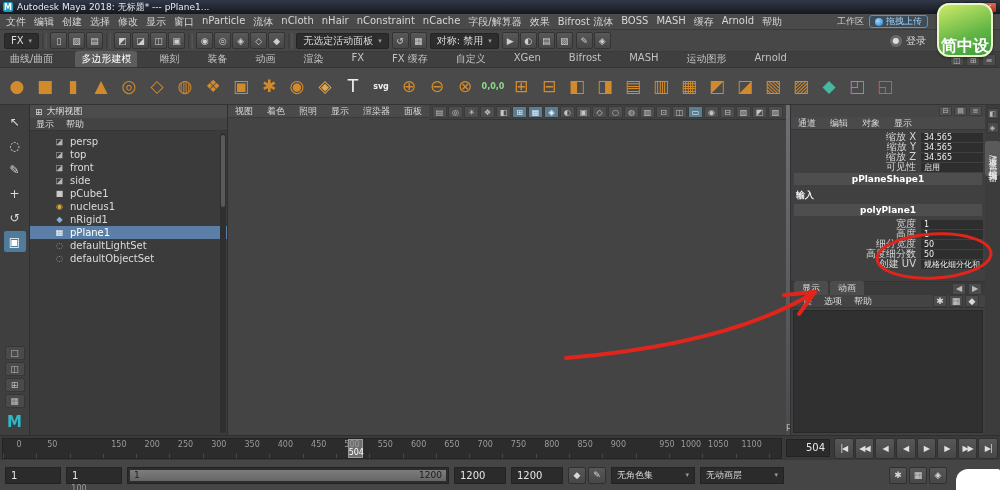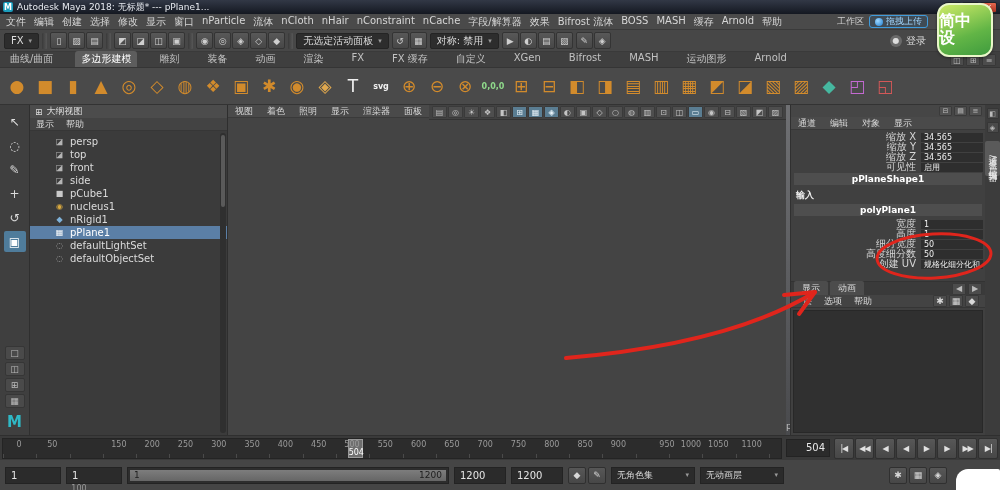--- a/index.html
+++ b/index.html
@@ -158,21 +158,21 @@
               color:#d8d8d8;font-size:9px;display:flex;align-items:center;justify-content:center;flex:none}
   .rs-dd{width:84px;height:17px;background:#2b2b2b;border:1px solid #232323;color:#ddd;font-size:9px;
          display:flex;align-items:center;padding:0 5px;flex:none;white-space:nowrap}
   .rs-dd::after{content:"▾";font-size:7px;color:#999;margin-left:auto}
   .range-right{margin-left:auto;display:flex;gap:2px;margin-right:48px}
 
   
   .annotation{position:absolute;inset:0;z-index:60;pointer-events:none}
   .watermark{position:absolute;top:3px;right:7px;width:56px;height:54px;border-radius:12px;z-index:50;
              background:linear-gradient(160deg,#cdea67,#62b546 60%,#3f9b3e);border:2px solid #e9f7c9;
-             display:flex;flex-direction:column;align-items:flex-start;justify-content:center;color:#fff;
+             display:flex;flex-direction:row;align-items:flex-end;justify-content:center;color:#fff;
              font-weight:bold;line-height:1.05;box-shadow:0 1px 3px rgba(0,0,0,.4)}
   .watermark span{font-size:16px}
   .corner-blob{position:absolute;right:0;bottom:0;width:44px;height:21px;background:#fff;border-radius:12px 2px 0 0;z-index:55}
 </style>
 </head>
 <body>
 
 <div id="app">
 
   <div class="titlebar">

